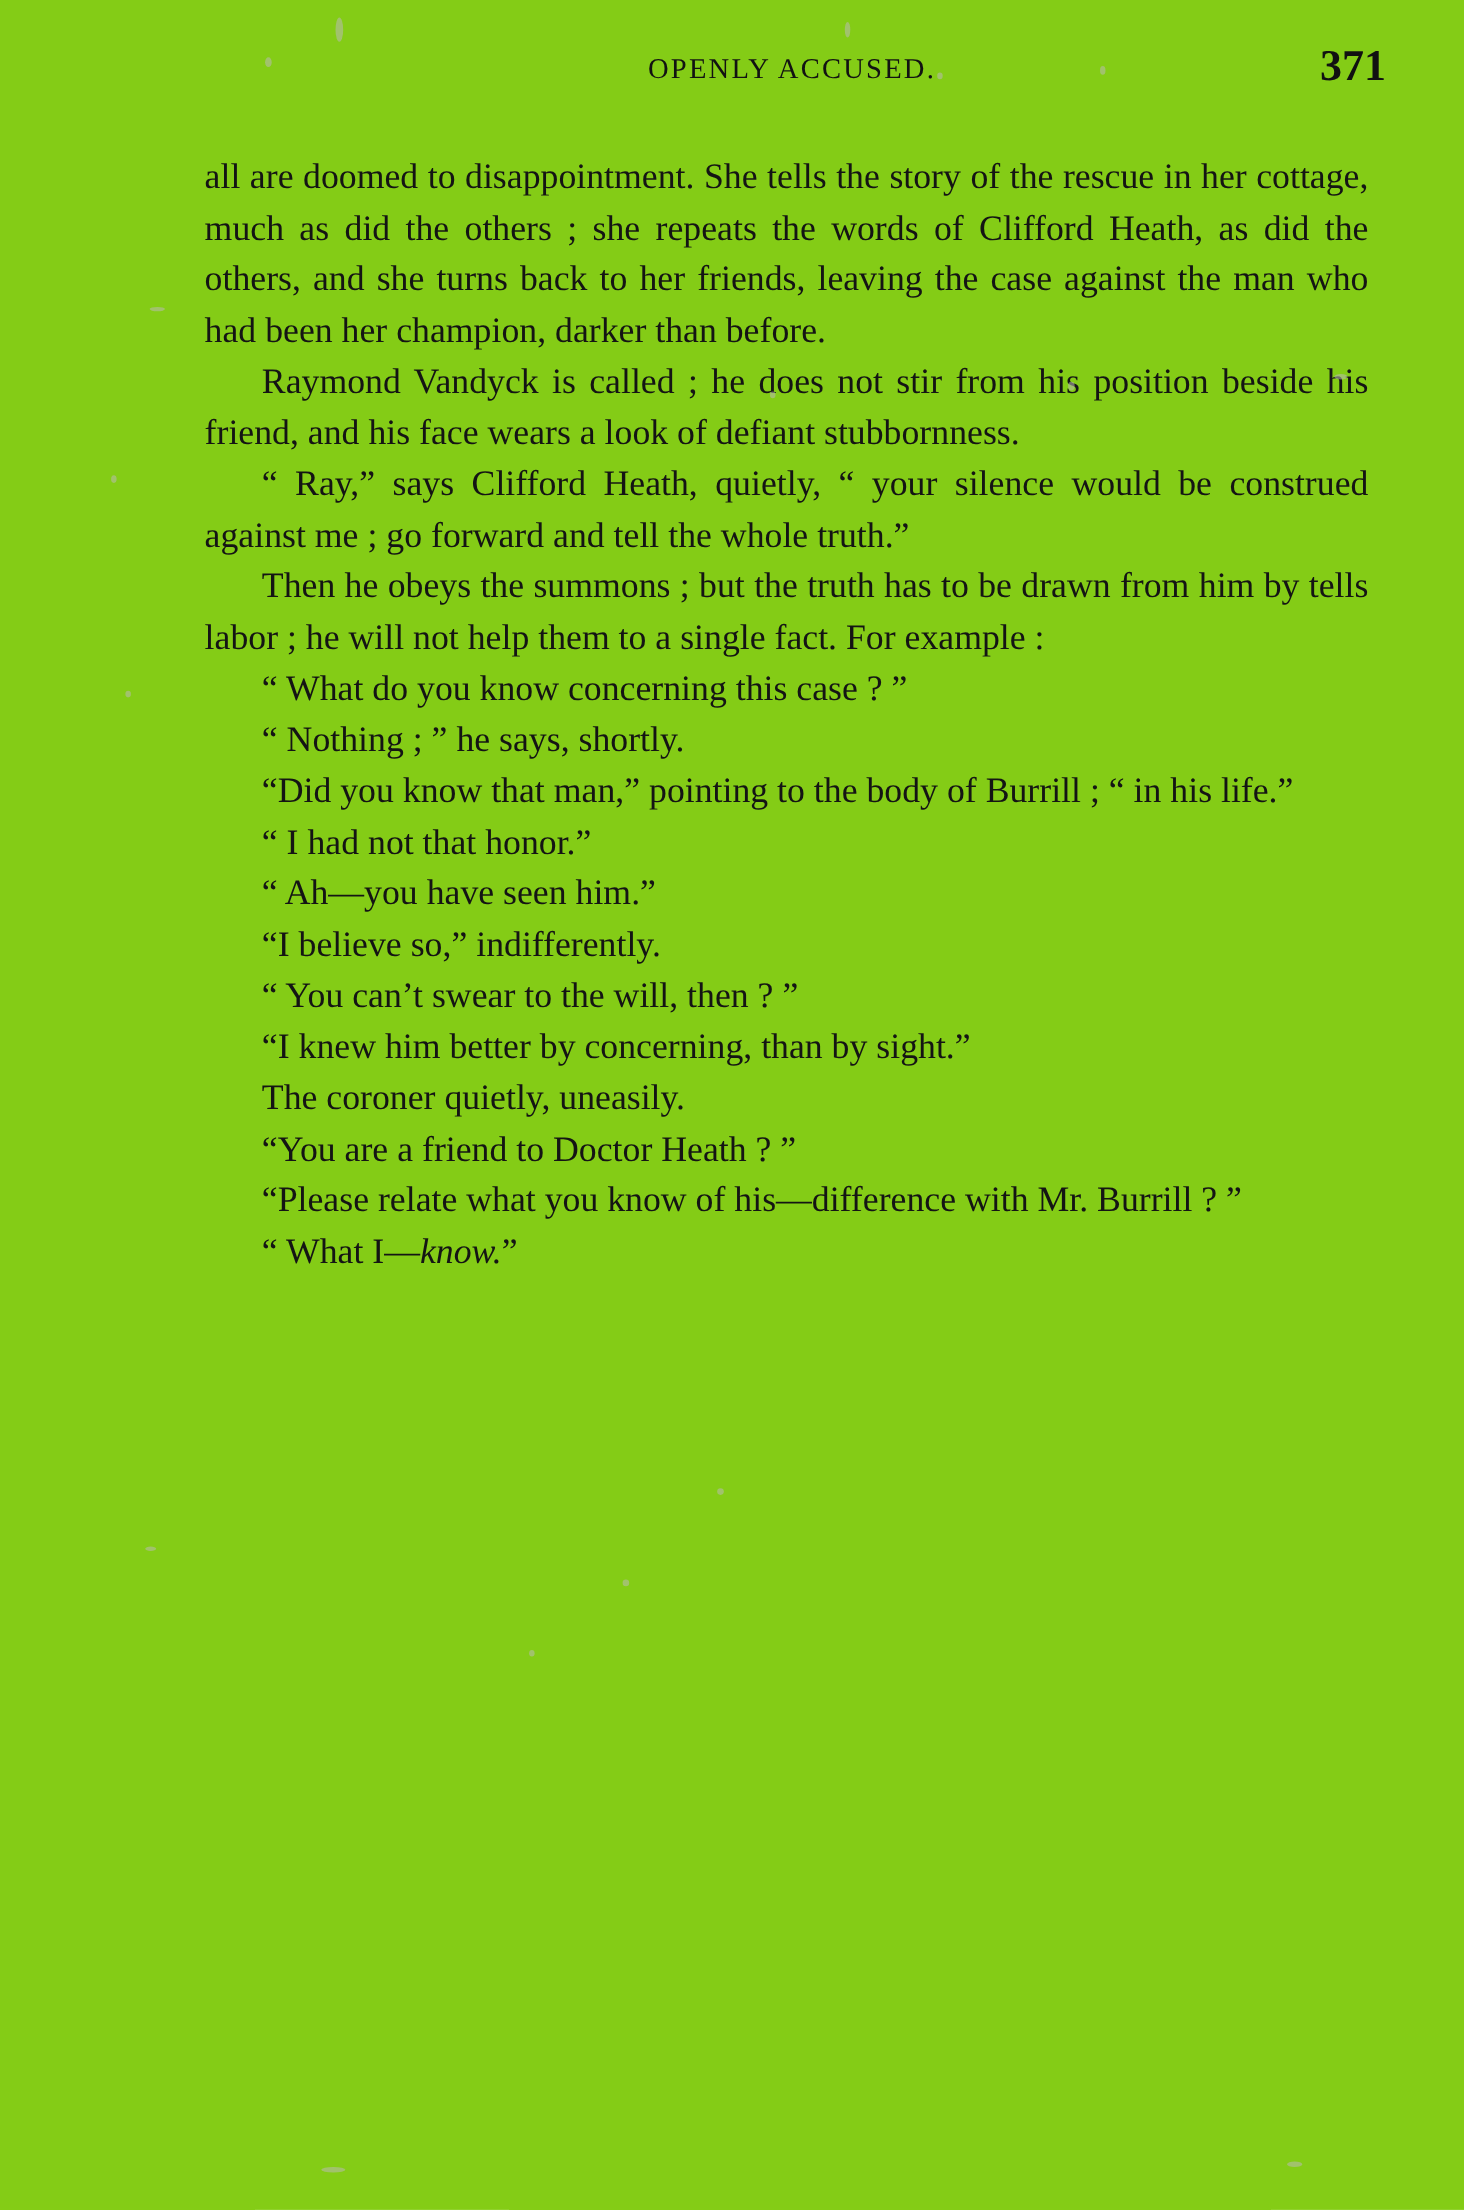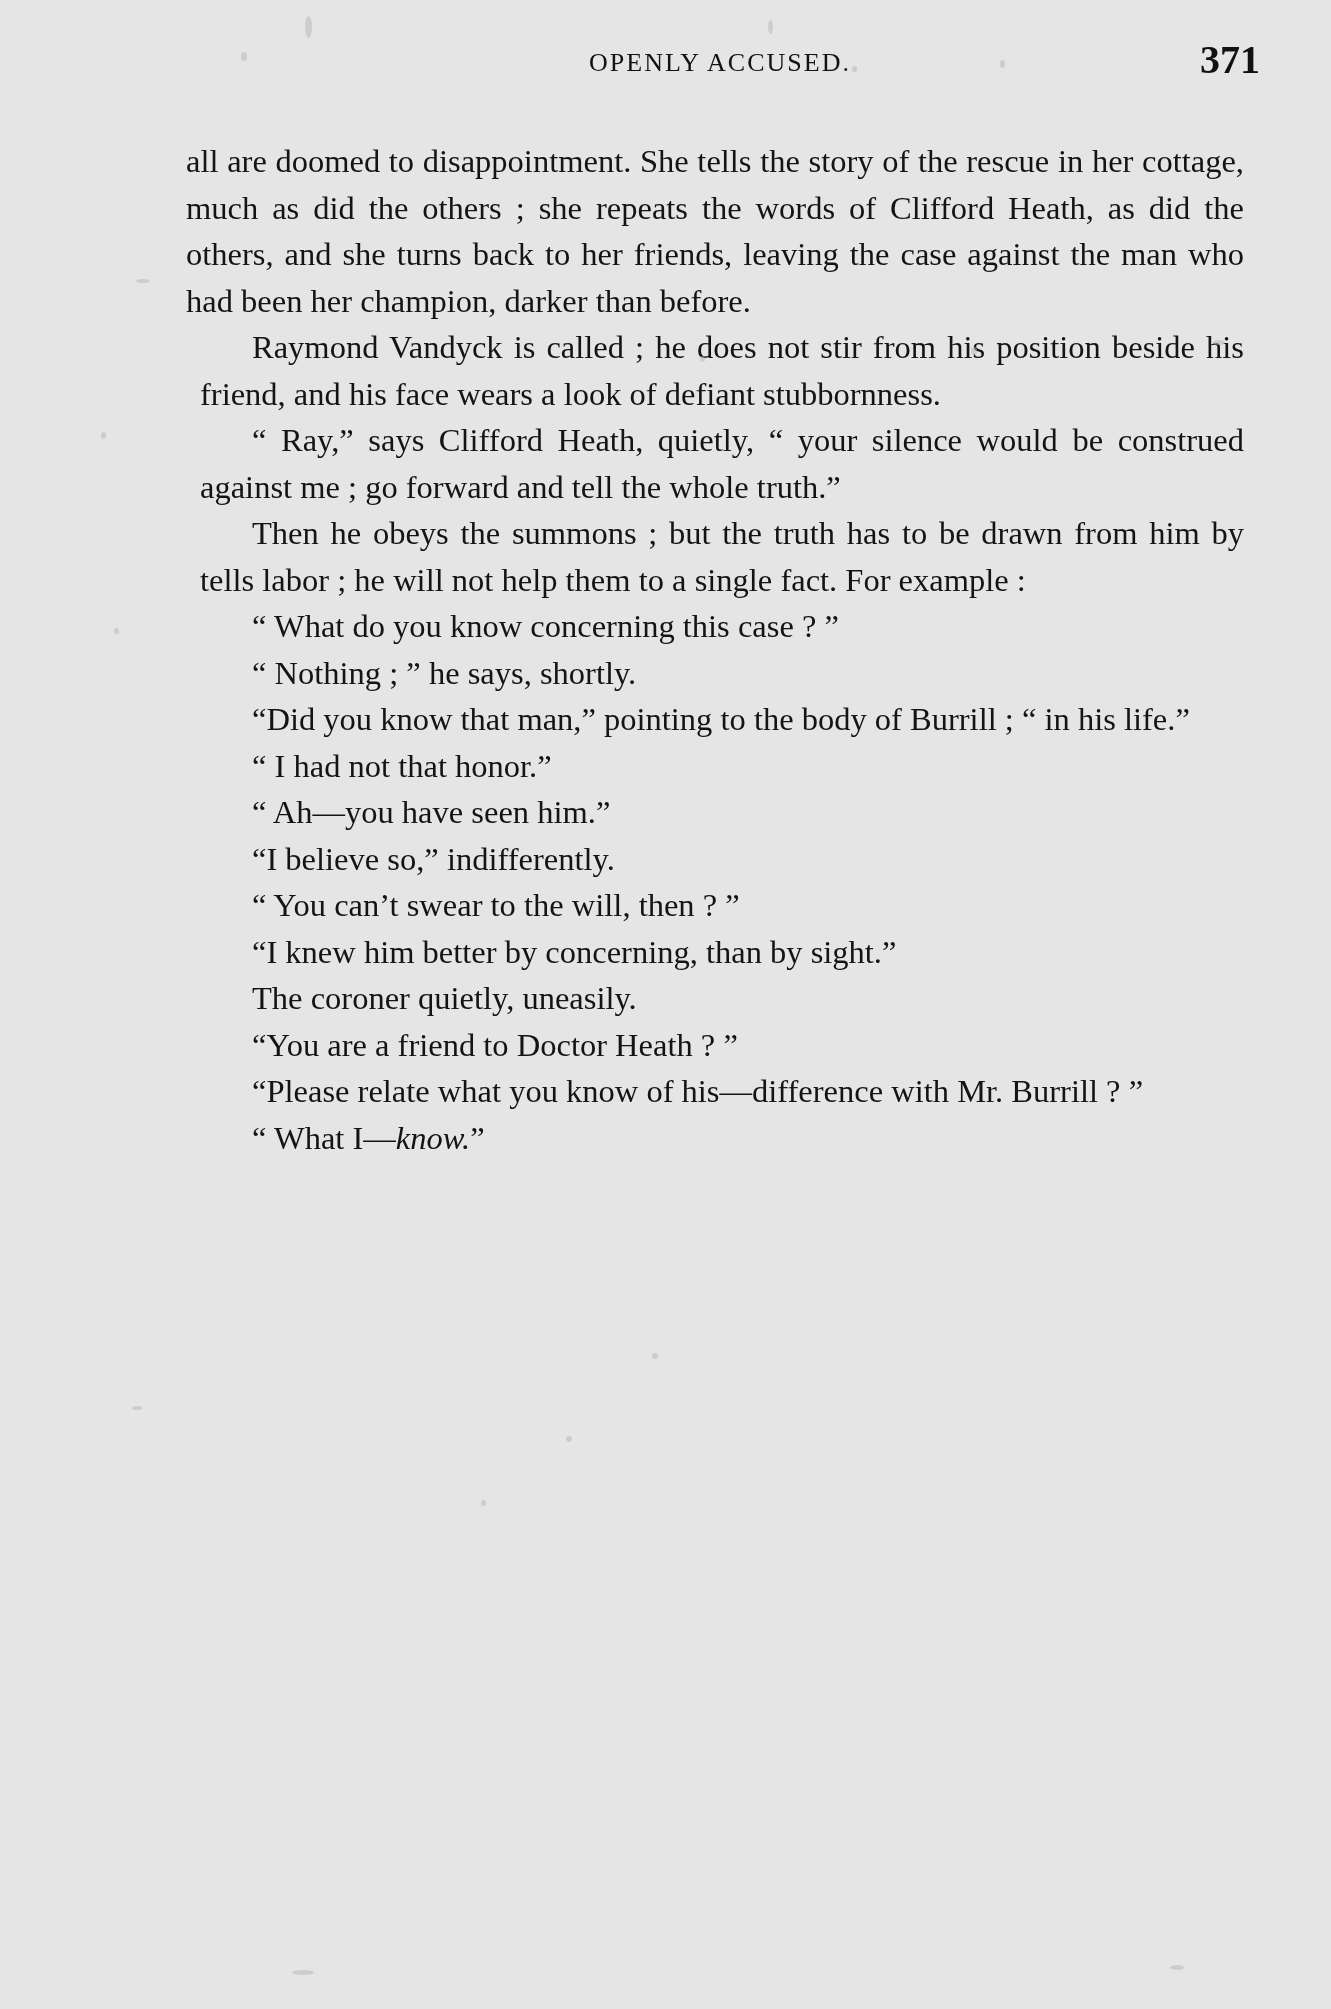--- a/index.html
+++ b/index.html
@@ -13,21 +13,21 @@
     position: relative;
     font-family: "Liberation Serif", serif;
     color: #0f0f0f;
     overflow: hidden;
   }
   .page {
     position: absolute;
     left: 0; top: 0;
     width: 1331px;
     height: 2009px;
-    background: #e5e5e5;
+    background: #84cc16;
   }
   .header {
     position: absolute;
     left: 180px;
     top: 48px;
     width: 1080px;
     display: flex;
     align-items: baseline;
     justify-content: center;
   }
@@ -60,21 +60,20 @@
     font-size: 32.5px;
     line-height: 46.5px;
     text-align: justify;
     text-justify: inter-word;
     color: #141414;
     -webkit-hyphens: none;
     hyphens: none;
   }
   p.indent {
     text-indent: 52px;
-    margin-left: 14px;
   }
   p.noindent {
     text-indent: 0;
   }
   .ital {
     font-style: italic;
   }
   
   .speck {
     position: absolute;

